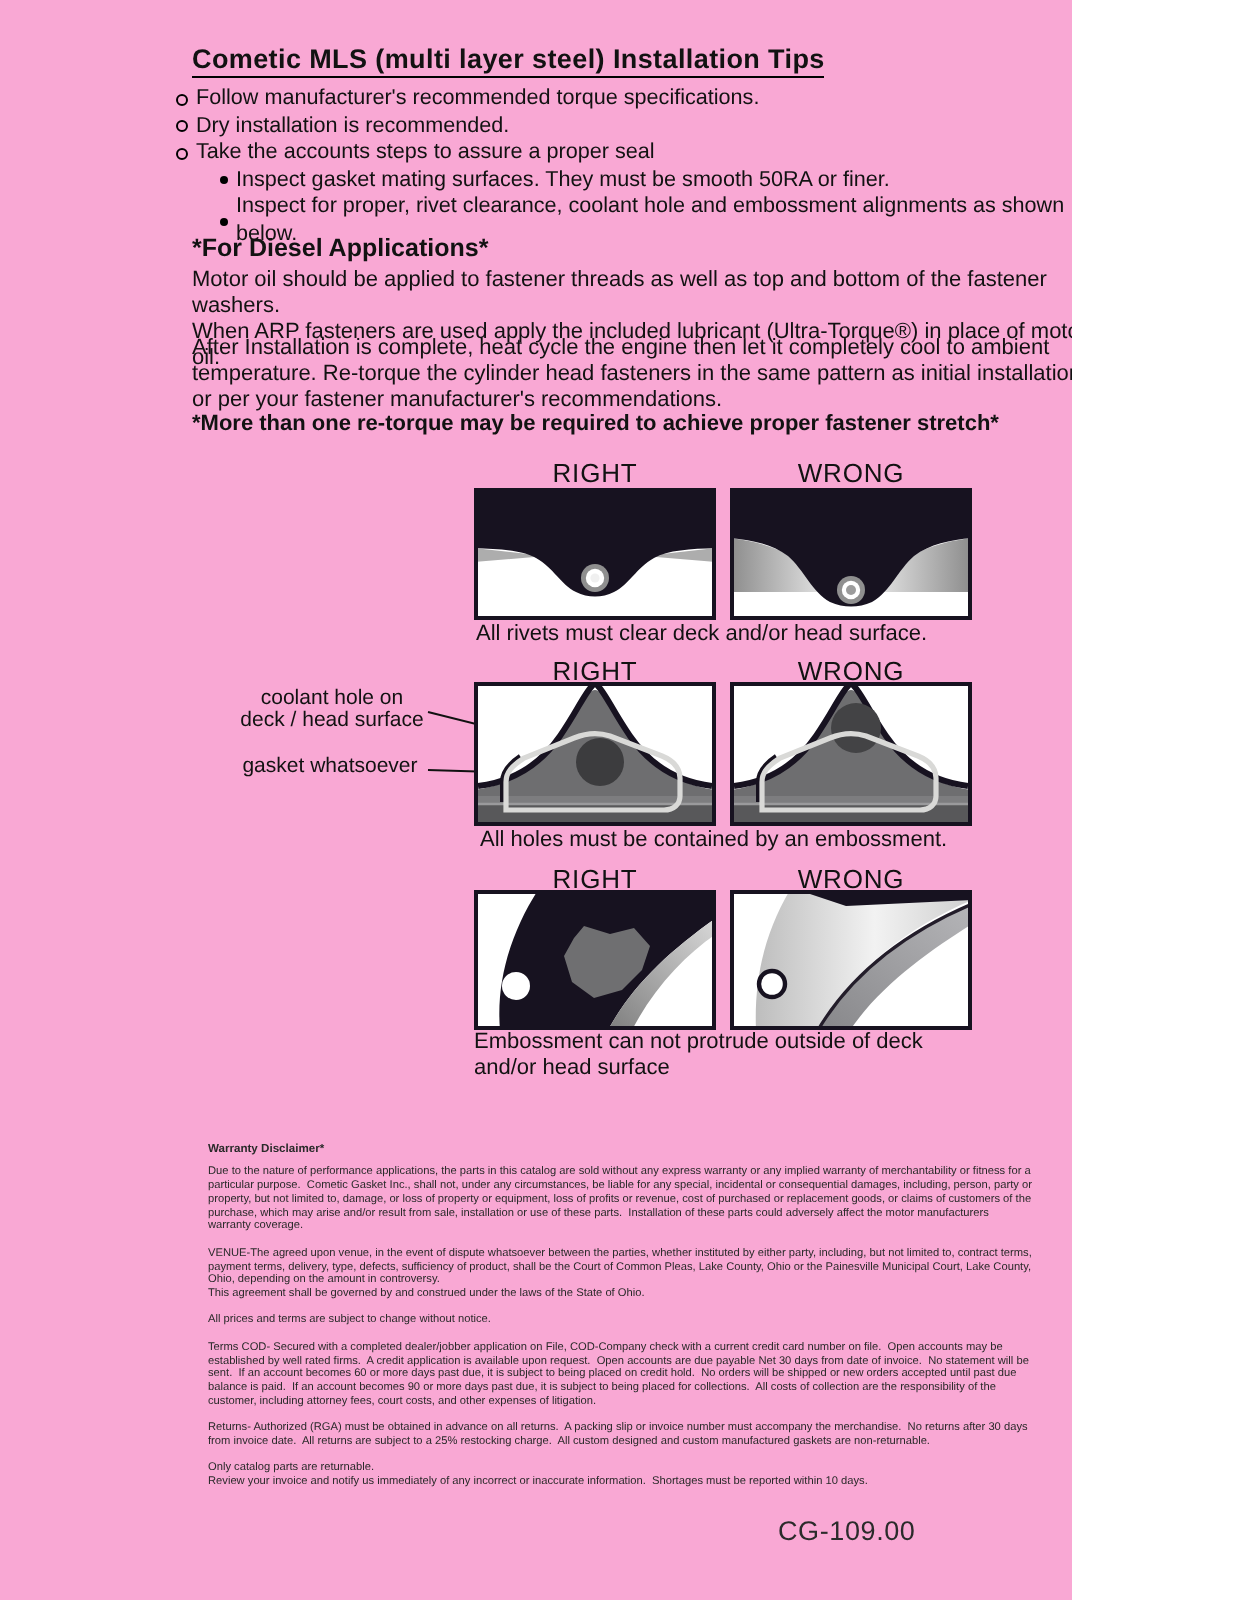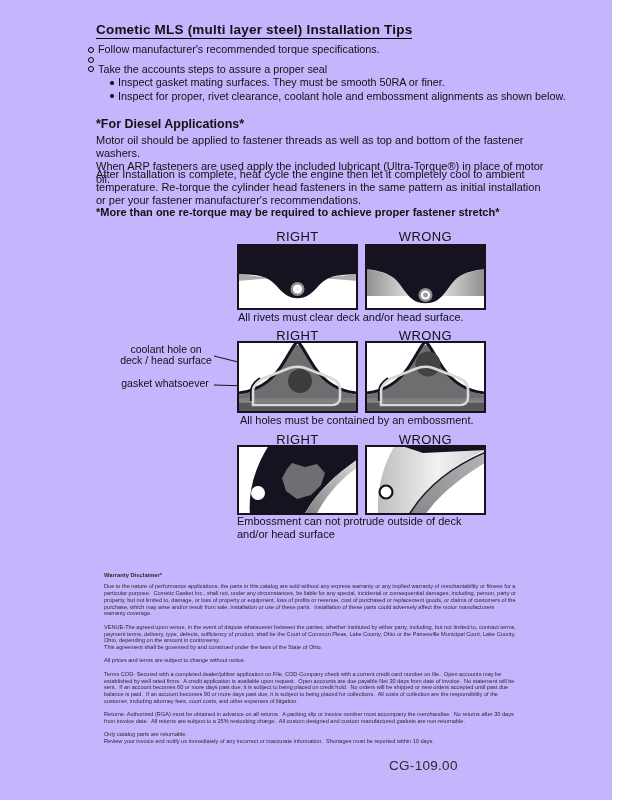--- a/index.html
+++ b/index.html
@@ -1,17 +1,17 @@
 <!DOCTYPE html>
 <html><head>
 <meta charset="utf-8">
 <style>
   html,body{margin:0;padding:0;background:#ffffff;}
   .page{
-    position:relative;width:612px;height:800px;background:#c4b5fd;overflow:hidden;
+    position:relative;width:536px;height:800px;background:#f9a8d4;overflow:hidden;
     font-family:"Liberation Sans", sans-serif;color:#121212;
   }
   .abs{position:absolute;}
   .title{
     left:96px;top:22px;font-size:13.5px;font-weight:bold;letter-spacing:0.2px;
     border-bottom:1.7px solid #000;padding-bottom:1px;white-space:nowrap;
   }
   .bullets{left:88px;top:43px;font-size:10.8px;line-height:13.5px;}
   .brow{display:flex;align-items:center;}
   .ob{width:4px;height:4px;border:1px solid #000;border-radius:50%;margin-right:4px;flex:0 0 auto;}
@@ -37,20 +37,21 @@
 
   <div class="abs title">Cometic MLS (multi layer steel) Installation Tips</div>
 
   <div class="abs bullets">
     <div class="brow">
       <span class="ob"></span>
       <span>Follow manufacturer's recommended torque specifications.</span>
     </div>
     <div class="brow">
       <span class="ob"></span>
+      <span>Dry installation is recommended.</span>
     </div>
     <div class="brow">
       <span class="ob"></span>
       <span>Take the accounts steps to assure a proper seal</span>
     </div>
     <div class="brow sub">
       <span class="fb"></span>
       <span>Inspect gasket mating surfaces.  They must be smooth 50RA or finer.</span>
     </div>
     <div class="brow sub">

